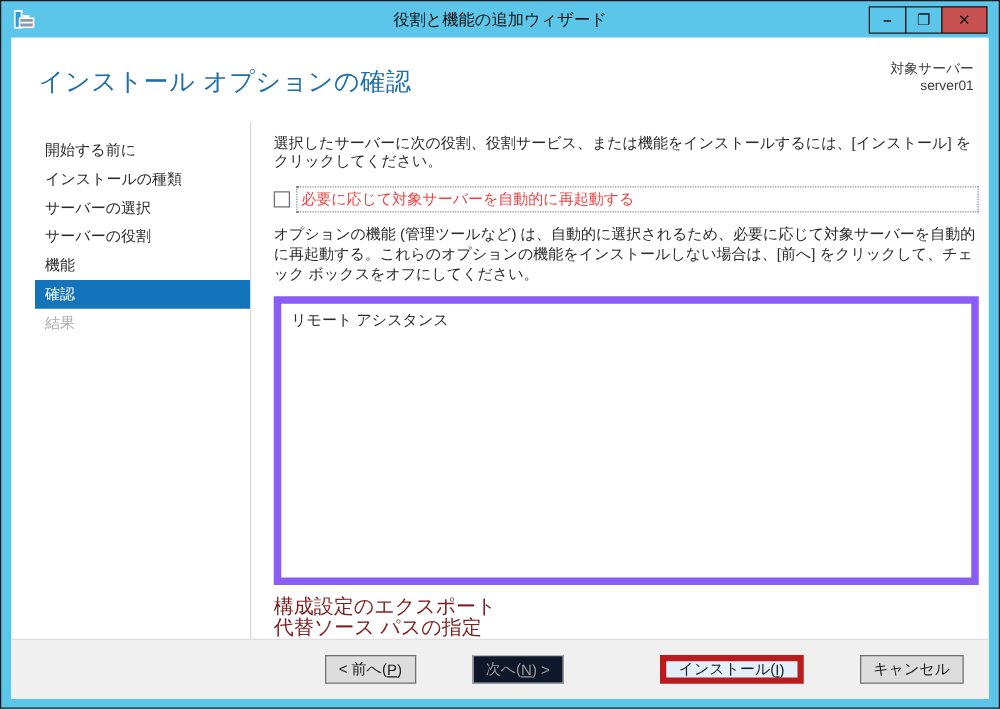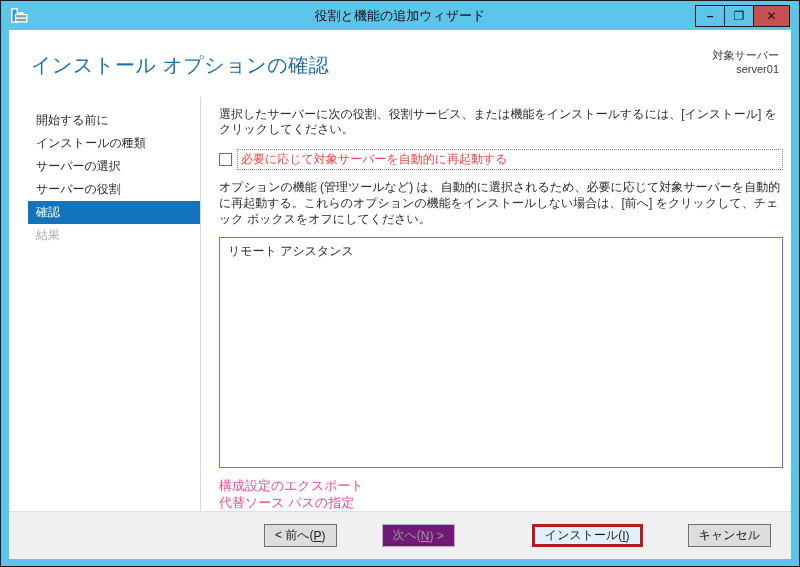--- a/index.html
+++ b/index.html
@@ -33,34 +33,34 @@
   .nav-item{height:23px;line-height:23px;font-size:12px;color:#2B2B2B;margin-left:19px;padding-left:8px;cursor:pointer;}
   .nav-item.selected{background:#1374BC;color:#FFFFFF;}
   .nav-item.disabled{color:#ABABAB;cursor:default;}
 
   .main{flex:1 1 auto;padding:10px 8px 0 18px;display:flex;flex-direction:column;min-width:0;}
   .intro{font-size:12px;color:#2B2B2B;line-height:15px;}
   .restart-row{margin-top:12px;display:flex;align-items:center;}
   .checkbox{width:13px;height:13px;border:1px solid #707070;background:#FFF;flex:0 0 auto;cursor:pointer;}
   .restart-label{flex:1 1 auto;margin-left:5px;border:1px dotted #8A8A8A;padding:1px 3px;font-size:12px;color:#ef4444;cursor:pointer;}
   .note{margin-top:9px;font-size:12px;color:#2B2B2B;line-height:16px;}
-  .listbox{margin-top:10px;height:238px;border:1px solid #8b5cf6;background:#FFF;padding:6px 8px;overflow:auto;}
+  .listbox{margin-top:10px;height:238px;border:6px solid #8b5cf6;background:#FFF;padding:6px 8px;overflow:auto;}
   .list-item{font-size:12px;color:#2B2B2B;line-height:15px;}
   .links{margin-top:9px;}
-  .link{font-size:13px;color:#ec4899;line-height:17px;cursor:pointer;width:max-content;}
+  .link{font-size:16px;color:#7f1d1d;line-height:17px;cursor:pointer;width:max-content;}
 
   
   .separator{height:1px;background:#DFDFDF;flex:0 0 auto;}
   .footer{height:47px;flex:0 0 auto;background:#F0F0F0;display:flex;align-items:center;justify-content:flex-end;padding-right:20px;gap:36px;}
   .btn{height:23px;min-width:70px;padding:0 10px;font-size:12px;color:#1B1B1B;background:#DDDDDD;
        border:1px solid #707070;display:inline-flex;align-items:center;justify-content:center;cursor:pointer;
        font-family:"Liberation Sans","DejaVu Sans",sans-serif;}
   .btn + .btn{margin-left:9px;}
-  .btn.disabled{background:#701a75;border-color:#B5B5B5;color:#9A9A9A;cursor:default;}
-  .btn.default{background:#E2F0FB;border:3px solid #b91c1c;margin-left:41px;}
+  .btn.disabled{background:#0f172a;border-color:#B5B5B5;color:#9A9A9A;cursor:default;}
+  .btn.default{background:#E2F0FB;border:5px solid #b91c1c;margin-left:41px;}
   .u{text-decoration:underline;}
 </style>
 </head>
 <body>
 
 <div class="window">
 
   <div class="titlebar">
     <svg class="app-icon" viewBox="0 0 17 15">
       <rect x="0.5" y="0.5" width="6" height="14" fill="#FFFFFF" stroke="#FFFFFF"></rect>
@@ -95,20 +95,21 @@
         </div>
       </div>
 
       <div class="body">
 
         <div class="sidebar">
           <div class="nav-item">開始する前に</div>
           <div class="nav-item">インストールの種類</div>
           <div class="nav-item">サーバーの選択</div>
           <div class="nav-item">サーバーの役割</div>
+          <div class="nav-item">機能</div>
           <div class="nav-item selected">確認</div>
           <div class="nav-item disabled">結果</div>
         </div>
 
         <div class="main">
           <div class="intro">選択したサーバーに次の役割、役割サービス、または機能をインストールするには、[インストール] をクリックしてください。</div>
 
           <div class="restart-row">
             <span class="checkbox"></span>
             <span class="restart-label">必要に応じて対象サーバーを自動的に再起動する</span>

